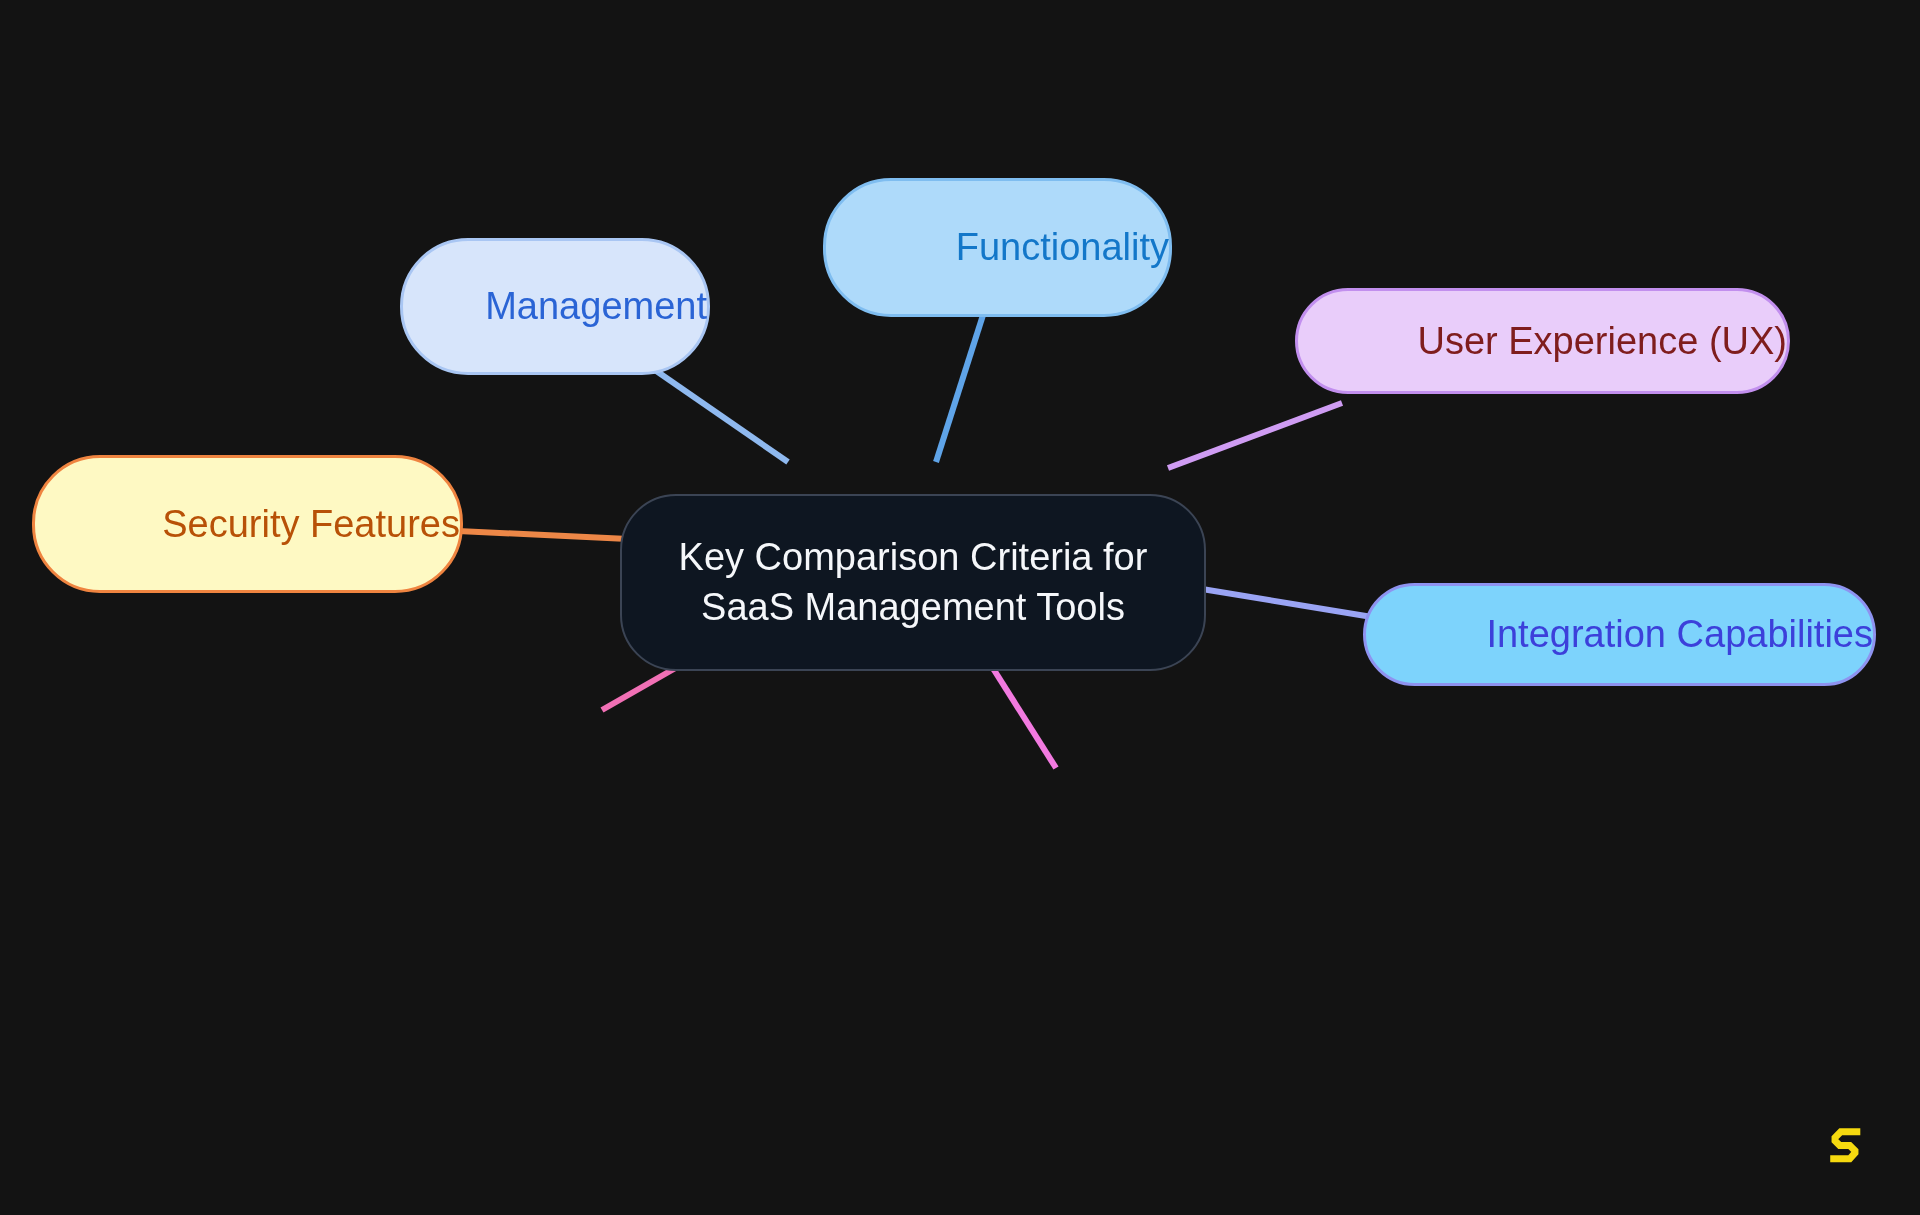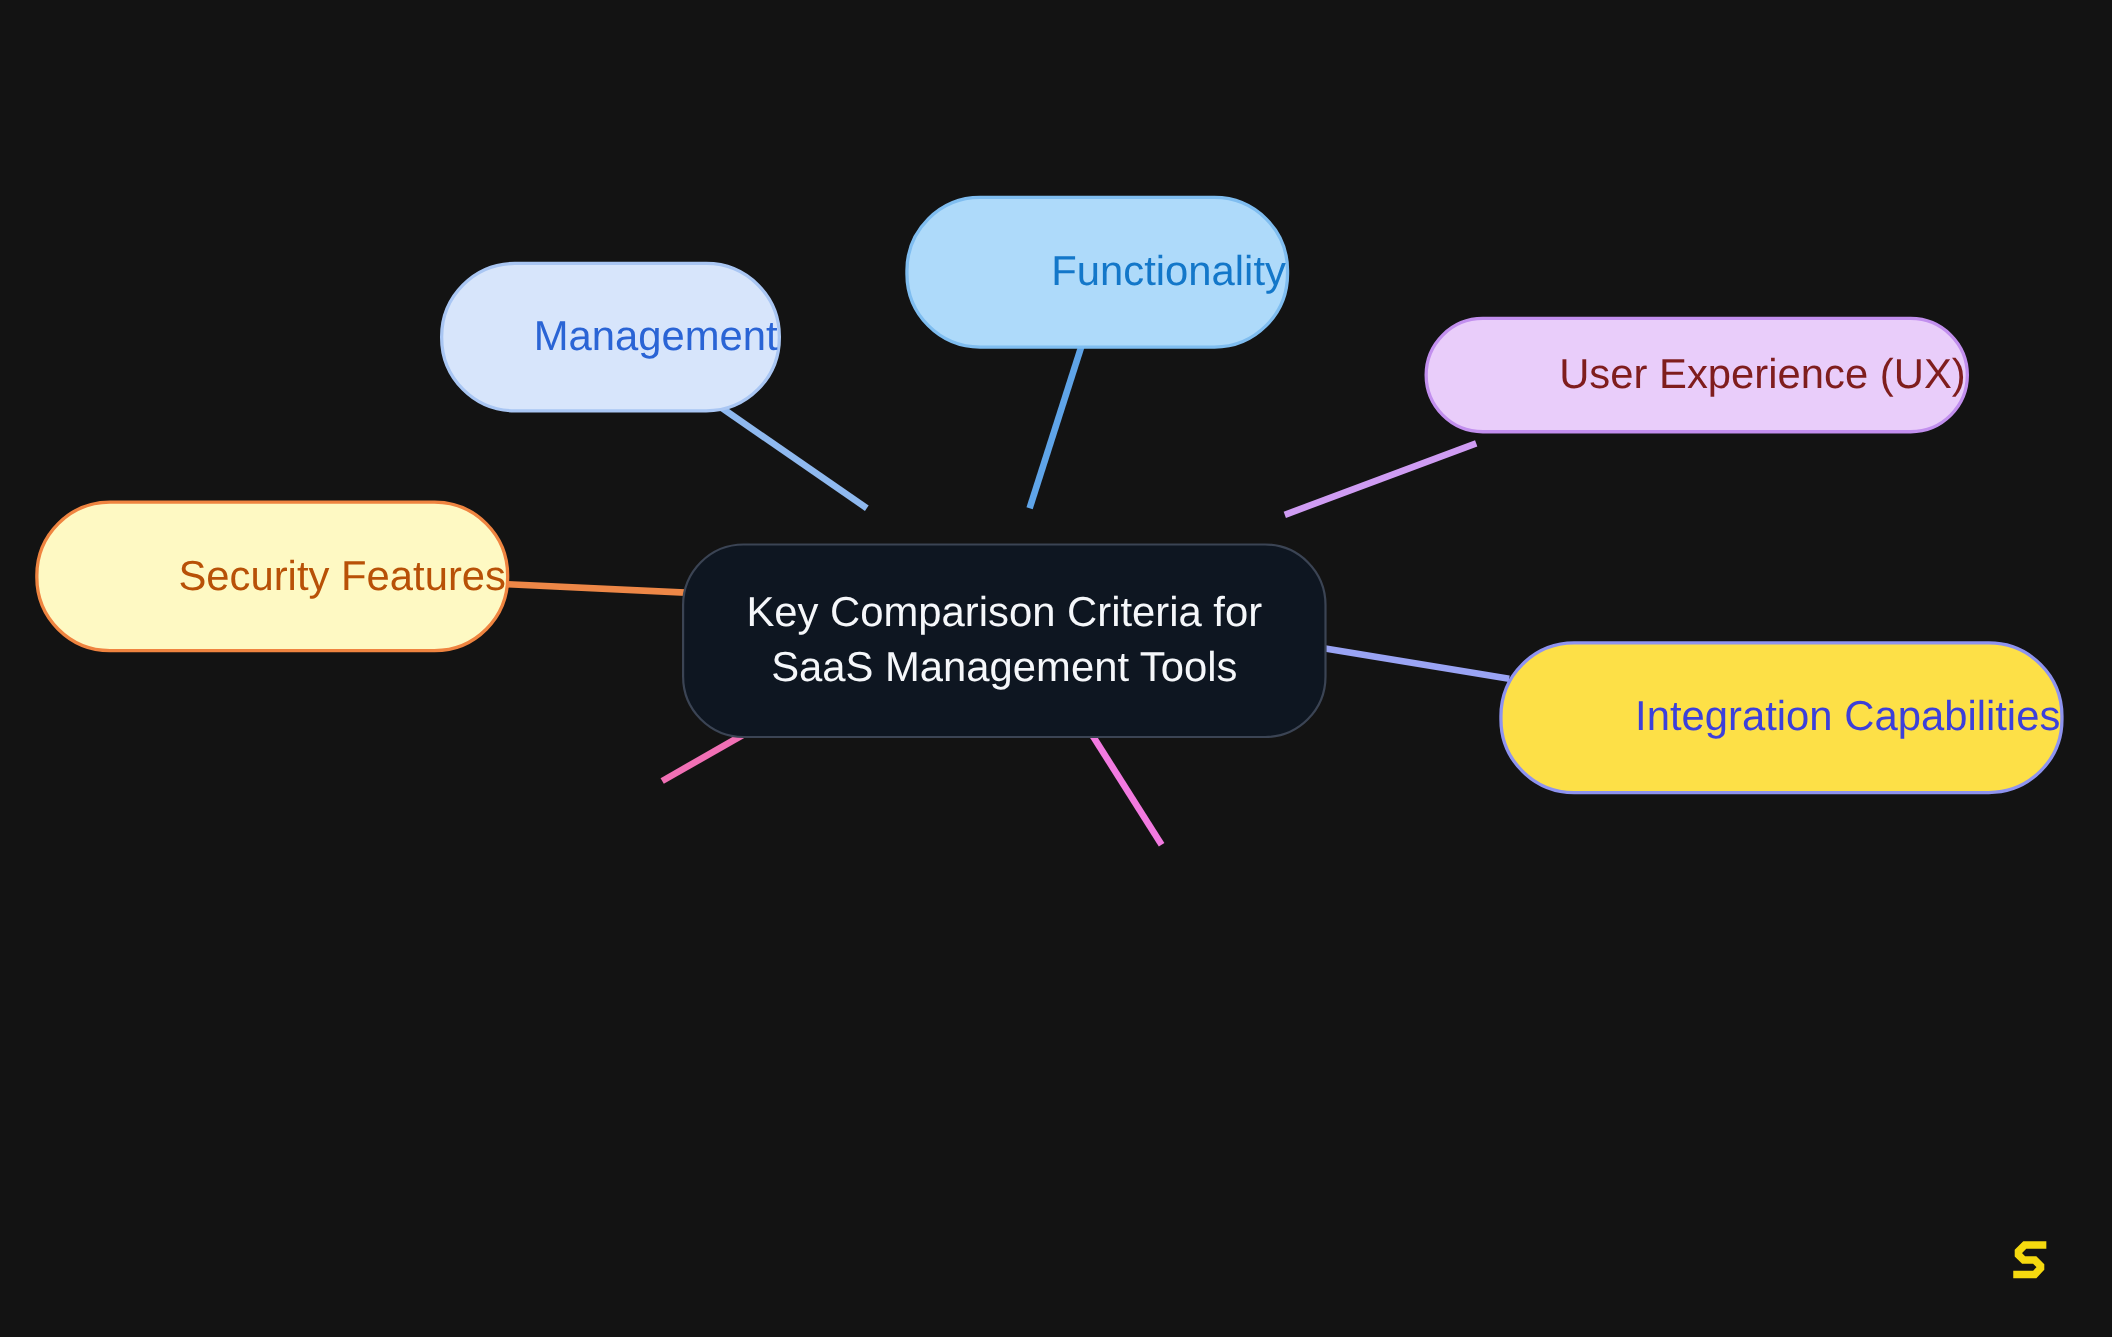--- a/index.html
+++ b/index.html
@@ -60,22 +60,22 @@
   }
   .node--ux {
     left: 1295px; top: 288px; width: 495px; height: 106px;
     background: #e9cdfa; border-color: #c28fee; color: #7f1d1d;
   }
   .node--security {
     left: 32px; top: 455px; width: 431px; height: 138px;
     background: #fef9c3; border-color: #ef8440; color: #b85107;
   }
   .node--integration {
-    left: 1363px; top: 583px; width: 513px; height: 139px;
-    background: #fde047; border-color: #8e93f0; color: #3c40da;
+    left: 1363px; top: 583px; width: 513px; height: 103px;
+    background: #7dd3fc; border-color: #8e93f0; color: #3c40da;
   }
   .node--support {
     left: 186px; top: 705px; width: 563px; height: 140px;
     background: #f9a8cd; border-color: #f379b3; color: #e0117f;
   }
   .node--cost {
     left: 870px; top: 763px; width: 455px; height: 137px;
     background: #f9b5ef; border-color: #ef82e0; color: #c431c4;
   }
 

